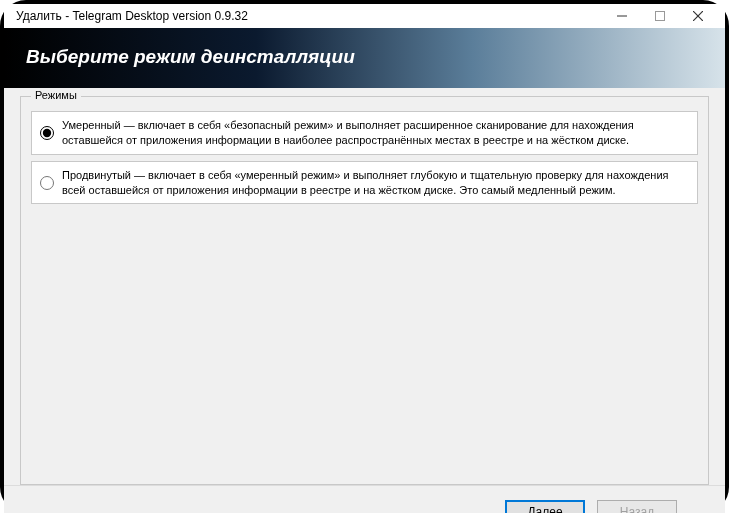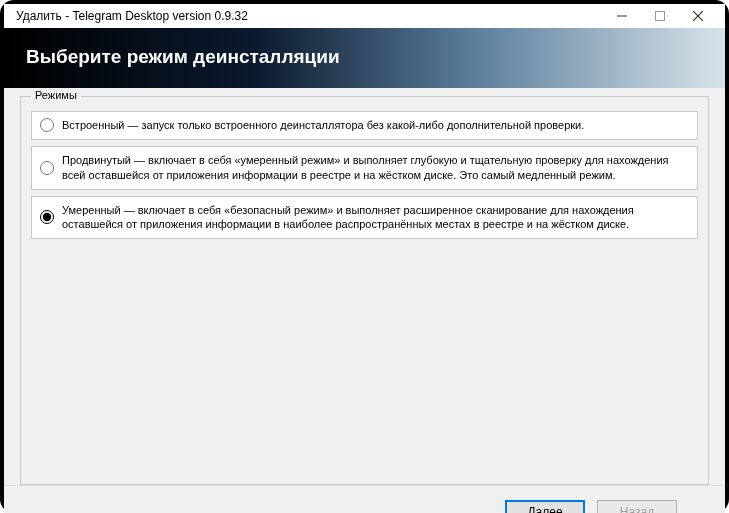--- a/index.html
+++ b/index.html
@@ -8,21 +8,21 @@
     padding: 0;
     font-family: "Segoe UI", Tahoma, Arial, sans-serif;
     font-size: 11px;
     background: #fff;
     width: 729px;
     height: 513px;
     overflow: hidden;
   }
   .window {
     border: 4px solid #000;
-    border-radius: 14px;
+    border-radius: 26px;
     width: 729px;
     height: 513px;
     display: flex;
     flex-direction: column;
     background: #fff;
   }
   .titlebar {
     display: flex;
     align-items: center;
     justify-content: space-between;
@@ -43,20 +43,21 @@
     align-items: center;
     justify-content: center;
     font-size: 13px;
     color: #333;
     font-family: Arial, sans-serif;
   }
   .titlebar .ctl svg { display:block; }
   .header {
     background: linear-gradient(90deg, #000000 0%, #0b1a2f 35%, #5b7e9a 65%, #d7e3ea 100%);
     padding: 18px 22px 20px 22px;
+    font-style: italic;
   }
   .header h1 {
     margin: 0;
     color: #fff;
     font-size: 19px;
     font-weight: bold;
   }
   .content {
     flex: 1;
     background: #f0f0f0;
@@ -157,34 +158,30 @@
   </div>
 
   <div class="header">
     <h1>Выберите режим деинсталляции</h1>
   </div>
 
   <div class="content">
     <div class="groupbox">
       <span class="groupbox-title">Режимы</span>
 
+
+
       <div class="option">
-        <input type="radio" name="mode" style="">
-        <label>Встроенный — запуск только встроенного деинсталлятора без какой-либо дополнительной проверки.</label>
+        <input type="radio" name="mode" checked="" style="">
+        <label>Умеренный — включает в себя «безопасный режим» и выполняет расширенное сканирование для нахождения оставшейся от приложения информации в наиболее распространённых местах в реестре и на жёстком диске.</label>
       </div>
-
 
       <div class="option">
         <input type="radio" name="mode" style="">
         <label>Продвинутый — включает в себя «умеренный режим» и выполняет глубокую и тщательную проверку для нахождения всей оставшейся от приложения информации в реестре и на жёстком диске. Это самый медленный режим.</label>
-      </div>
-
-      <div class="option">
-        <input type="radio" name="mode" checked="" style="">
-        <label>Умеренный — включает в себя «безопасный режим» и выполняет расширенное сканирование для нахождения оставшейся от приложения информации в наиболее распространённых местах в реестре и на жёстком диске.</label>
       </div>
 
     </div>
   </div>
 
   <div class="button-row">
     <button class="btn default">Далее</button>
     <button class="btn disabled" disabled="">Назад</button>
     <div class="spacer"></div>
   </div>

